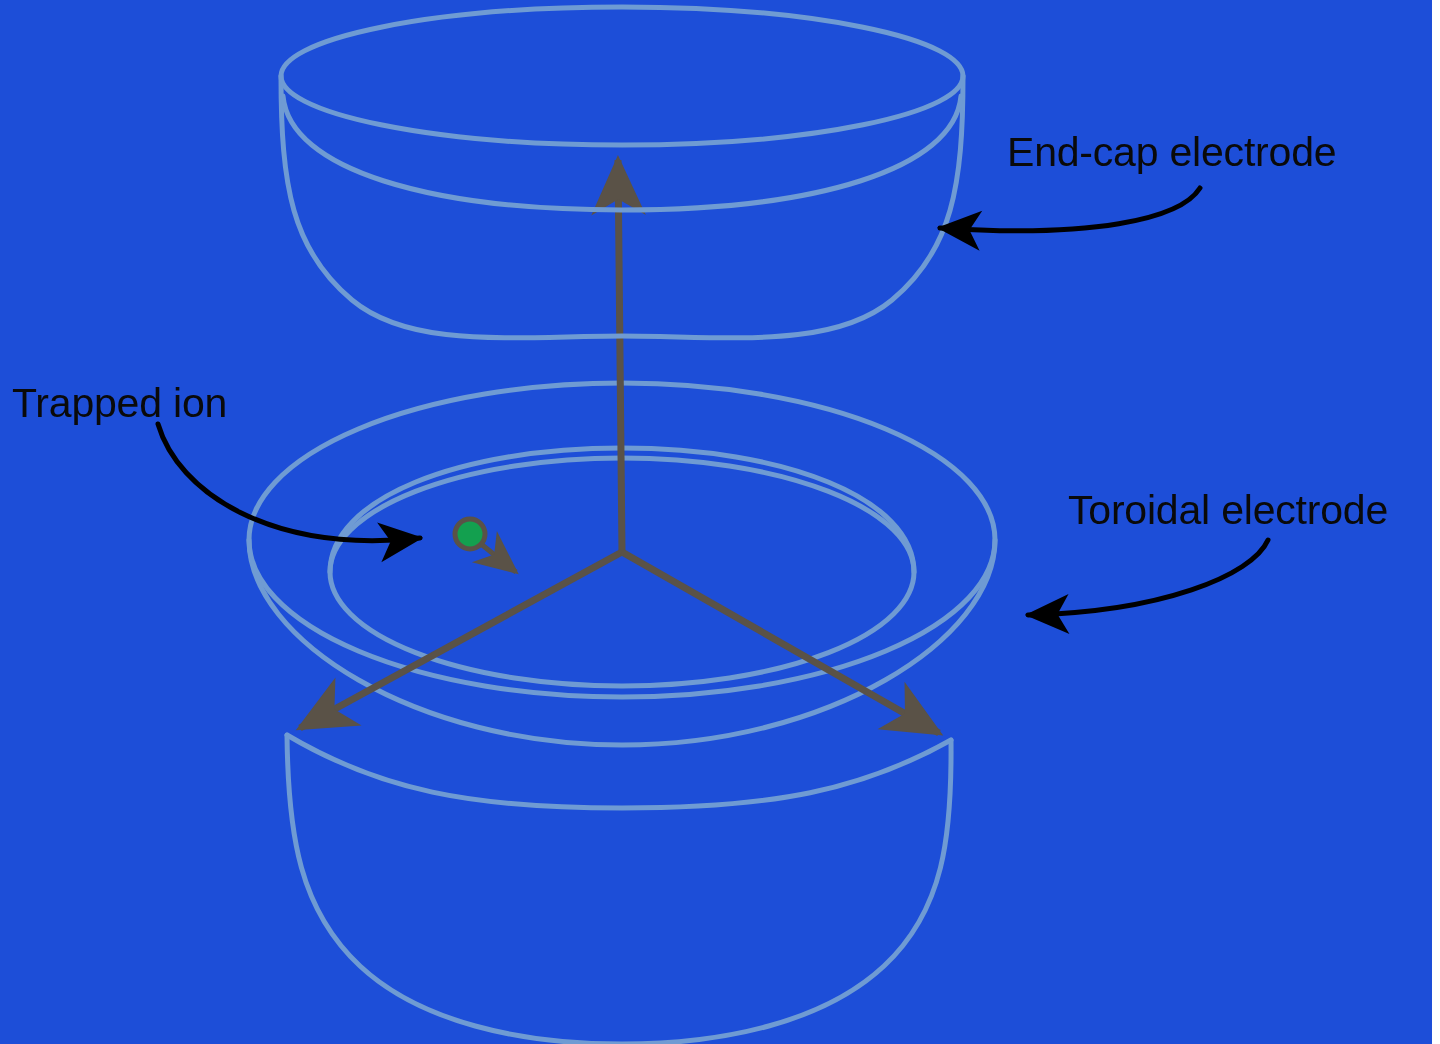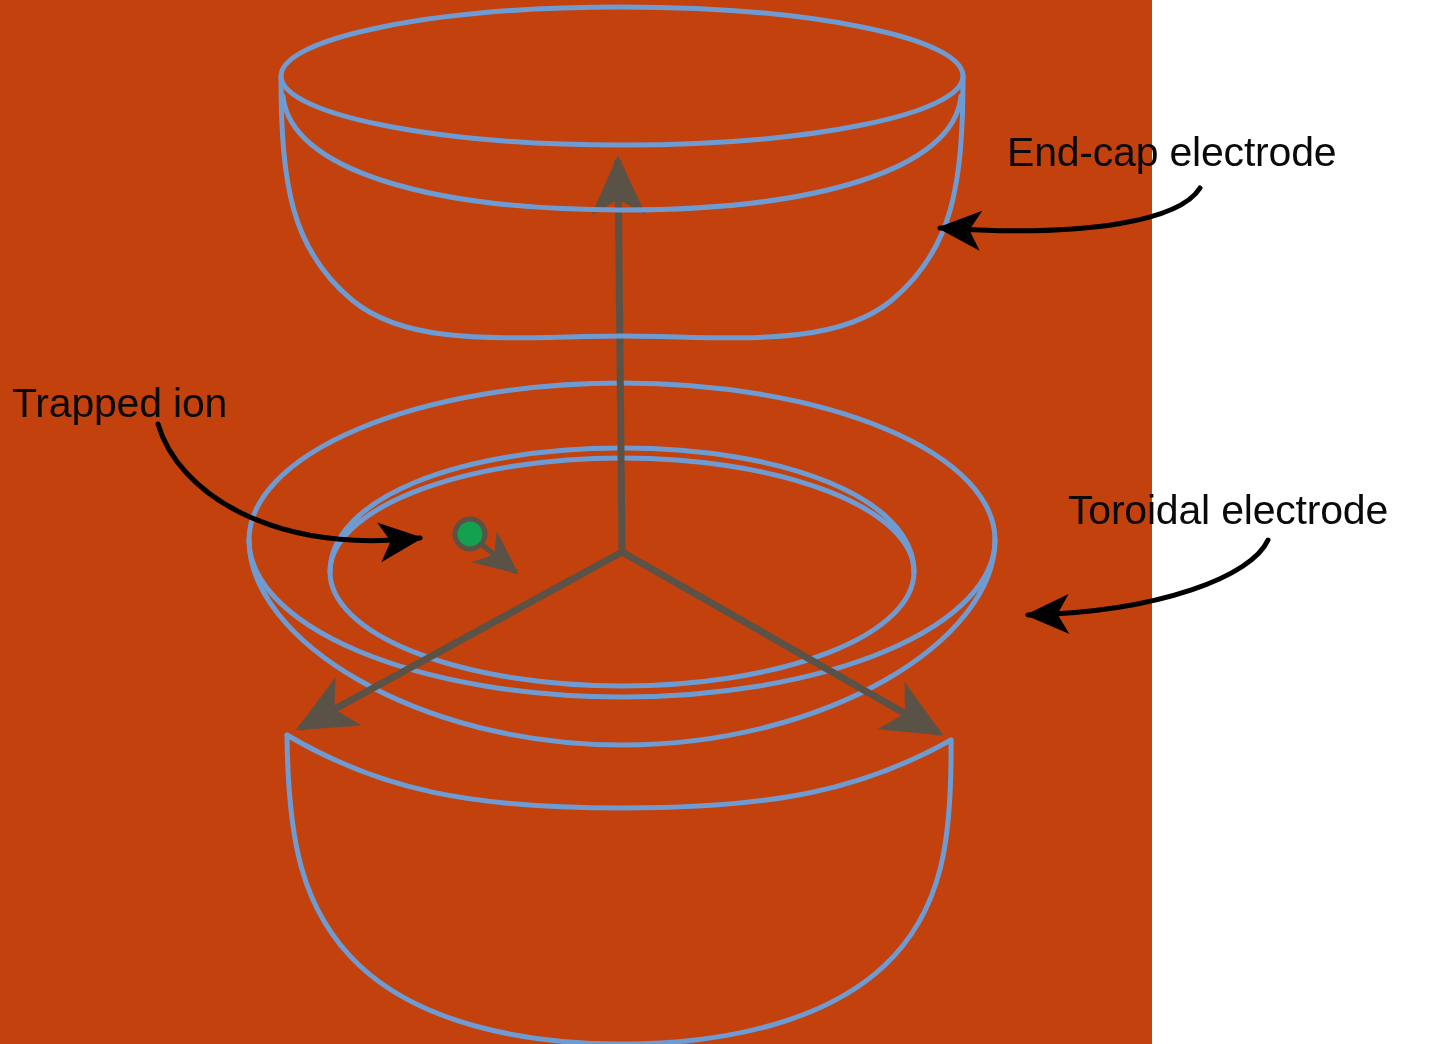--- a/index.html
+++ b/index.html
@@ -8,23 +8,23 @@
     background: #ffffff;
   }
   body {
     width: 1440px;
     height: 1044px;
     overflow: hidden;
     font-family: "Liberation Sans", sans-serif;
   }
   #diagram-root {
     position: relative;
-    width: 1152px;
+    width: 1432px;
     height: 1044px;
-    background: #c2410c;
+    background: #1d4ed8;
   }
   svg#scene {
     display: block;
     width: 1440px;
     height: 1044px;
   }
   .lbl {
     font-family: "Liberation Sans", sans-serif;
     font-size: 41px;
     fill: #0a0a0a;

